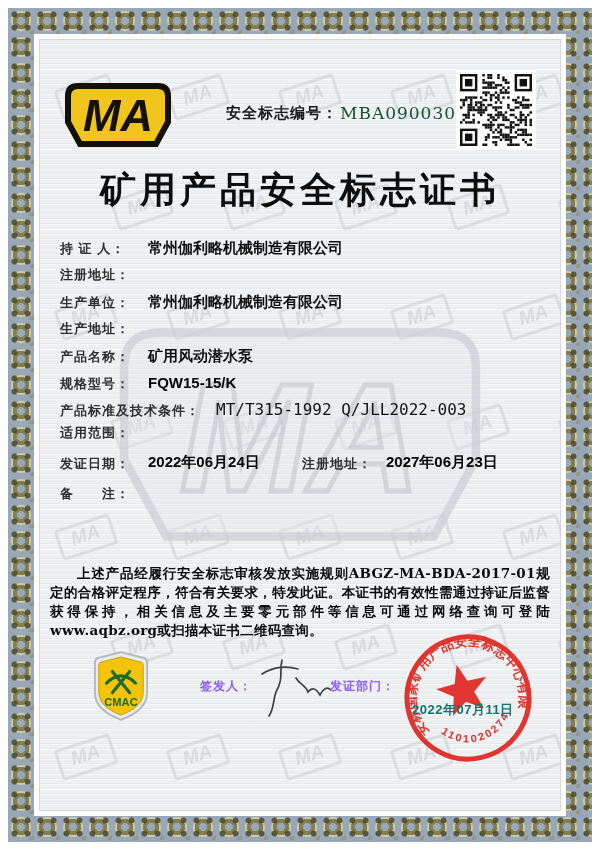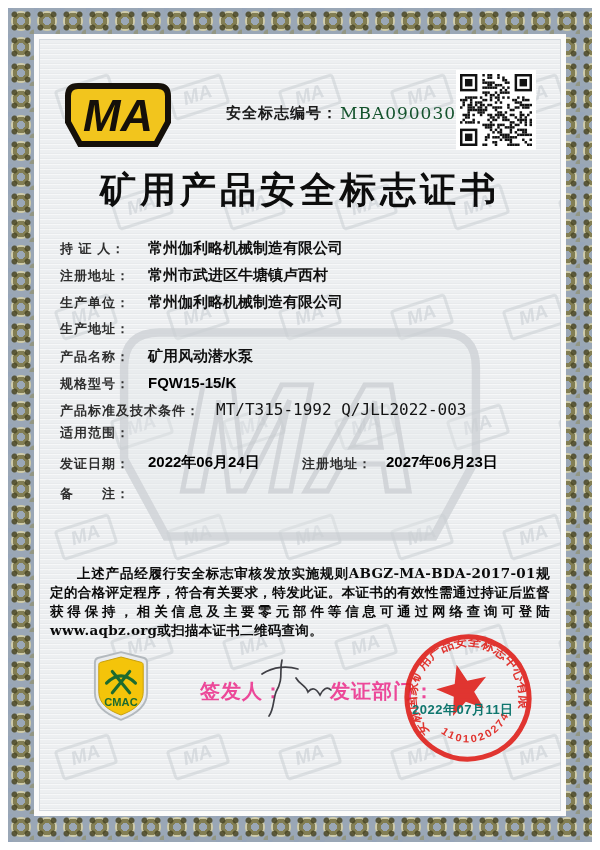--- a/index.html
+++ b/index.html
@@ -46,21 +46,21 @@
 
   .statement{left:50px;width:500px;top:564px;font-family:"DejaVu Serif","Liberation Serif",serif;
              font-weight:700;font-size:13.5px;line-height:19px;color:#0b0b0b;
              text-indent:2em;text-align:justify;letter-spacing:.3px;}
 
   .qr-tile{left:456px;top:70px;width:80px;height:80px;background:#fff;}
 
   .seal{left:398px;top:628px;transform:rotate(-14deg);opacity:.93;z-index:2;}
   .seal-date{left:412px;top:701px;font-size:13px;font-weight:700;color:#0f766e;z-index:3;letter-spacing:.5px;}
 
-  .footer-label{font-size:20px;font-weight:600;color:#ec4899;letter-spacing:1px;}
+  .footer-label{font-size:12px;font-weight:600;color:#8b5cf6;letter-spacing:1px;}
 </style>
 </head>
 <body>
 
 <div class="frame"></div>
 <div class="gap"></div>
 <div class="panel"></div>
 
 <div class="wm-layer" id="wm-tiles">
     <div class="wm" style="left: 18px; top: 42px;">MA</div>
@@ -398,21 +398,20 @@
 </svg>
 
 <div class="abs title">矿用产品安全标志证书</div>
 
 <div class="abs row" style="top:239px;">
   <span class="label">持 证 人：</span>
   <span class="value">常州伽利略机械制造有限公司</span>
 </div>
 <div class="abs row" style="top:266px;">
   <span class="label">注册地址：</span>
-  <span class="value">常州市武进区牛塘镇卢西村</span>
 </div>
 <div class="abs row" style="top:293px;">
   <span class="label">生产单位：</span>
   <span class="value">常州伽利略机械制造有限公司</span>
 </div>
 <div class="abs row" style="top:320px;">
   <span class="label">生产地址：</span>
 </div>
 <div class="abs row" style="top:347px;">
   <span class="label">产品名称：</span>

